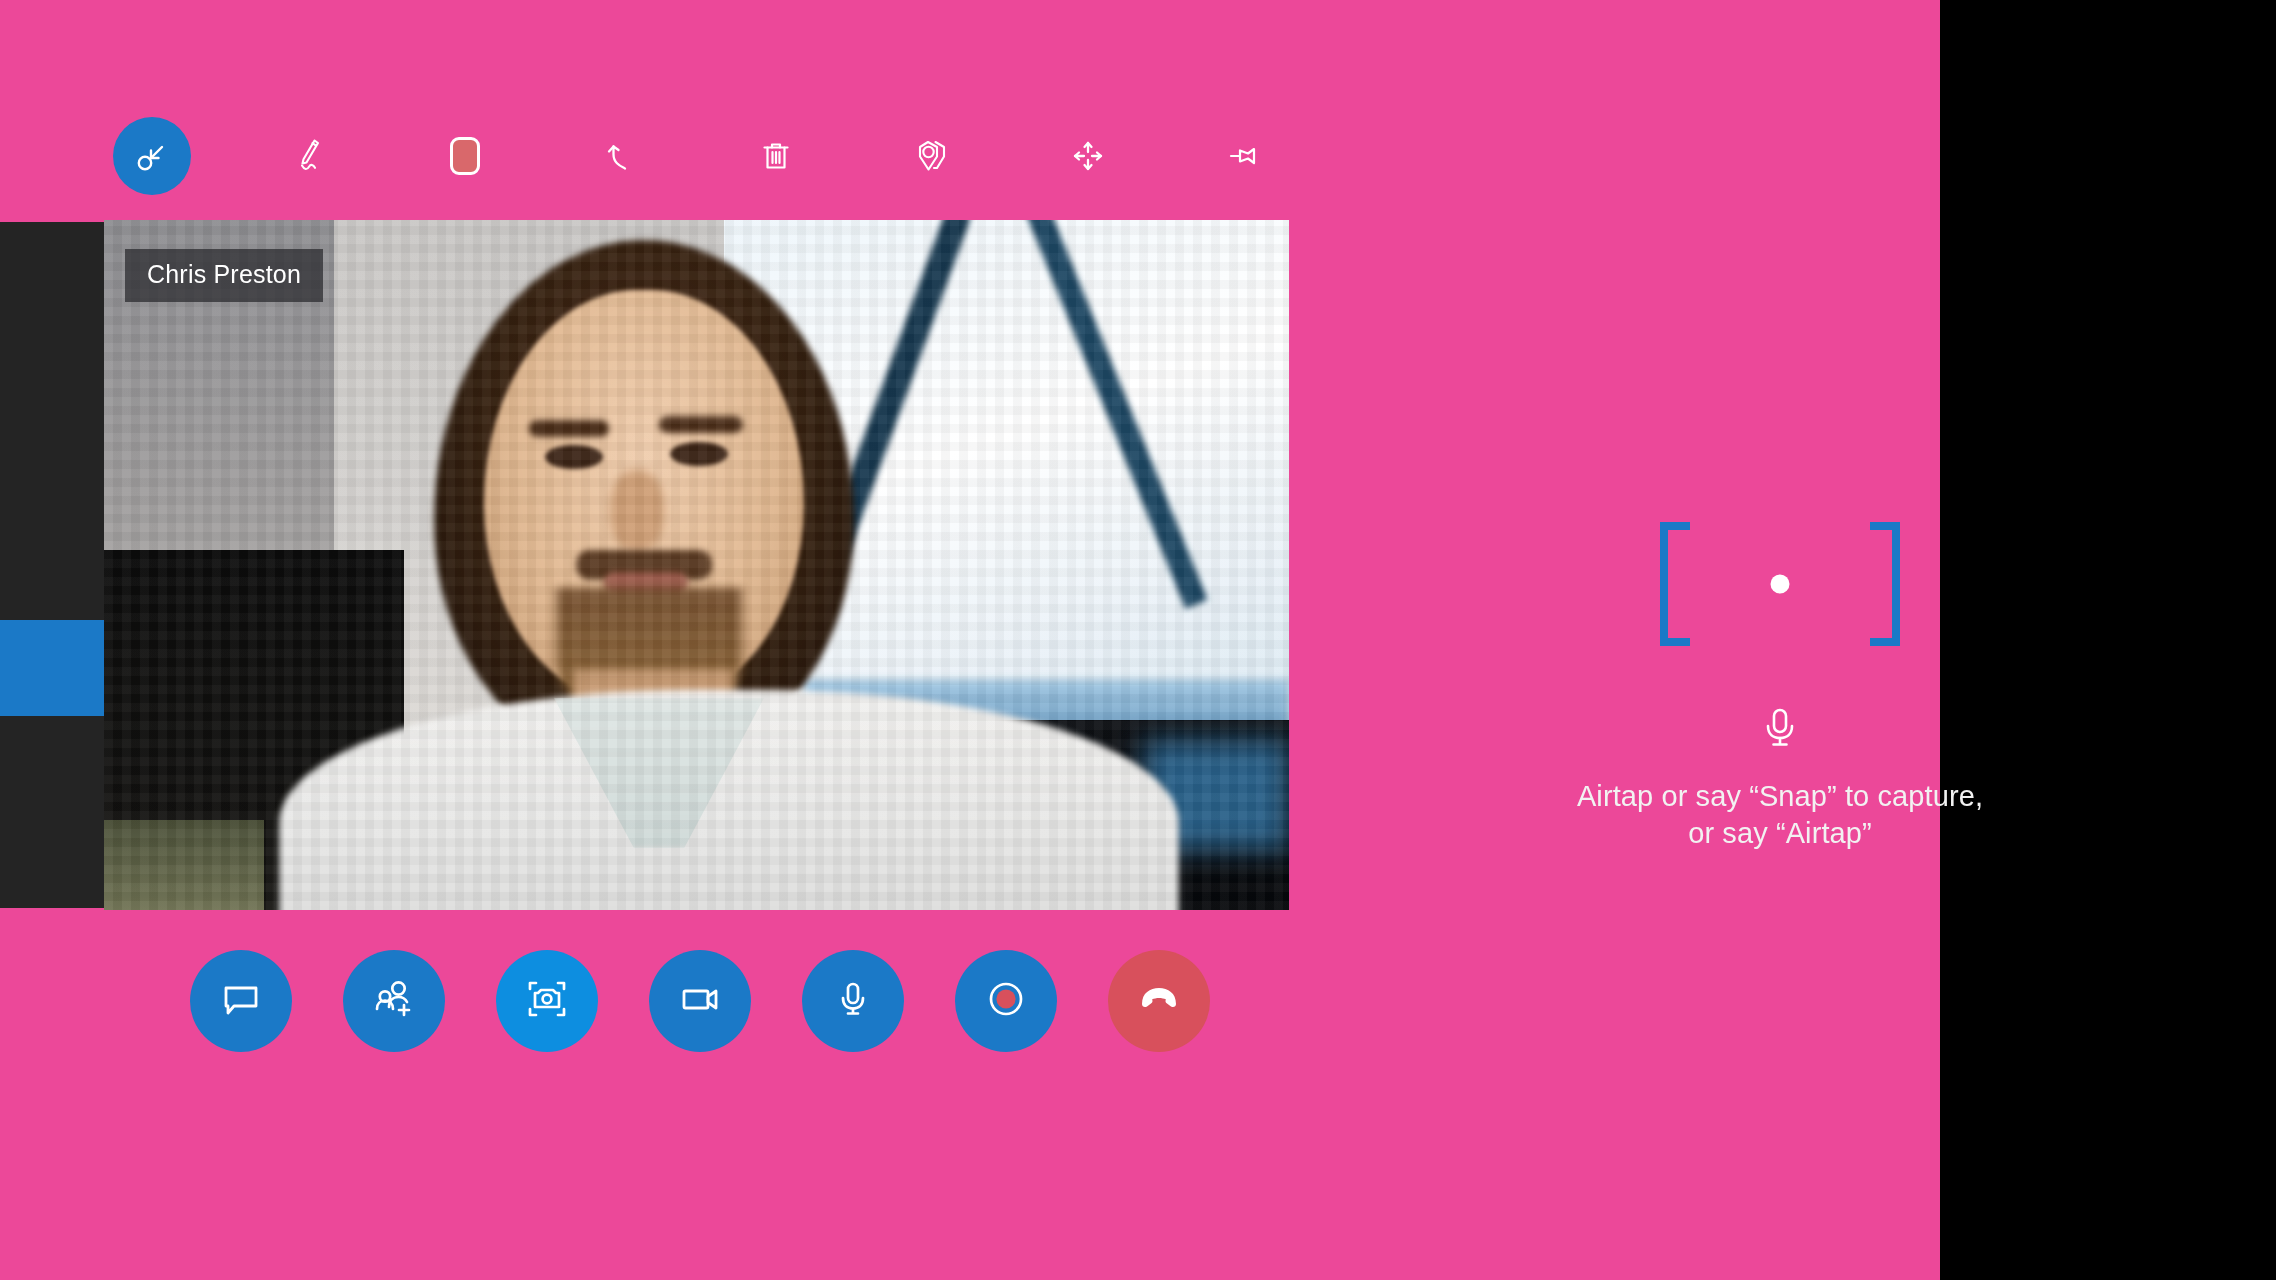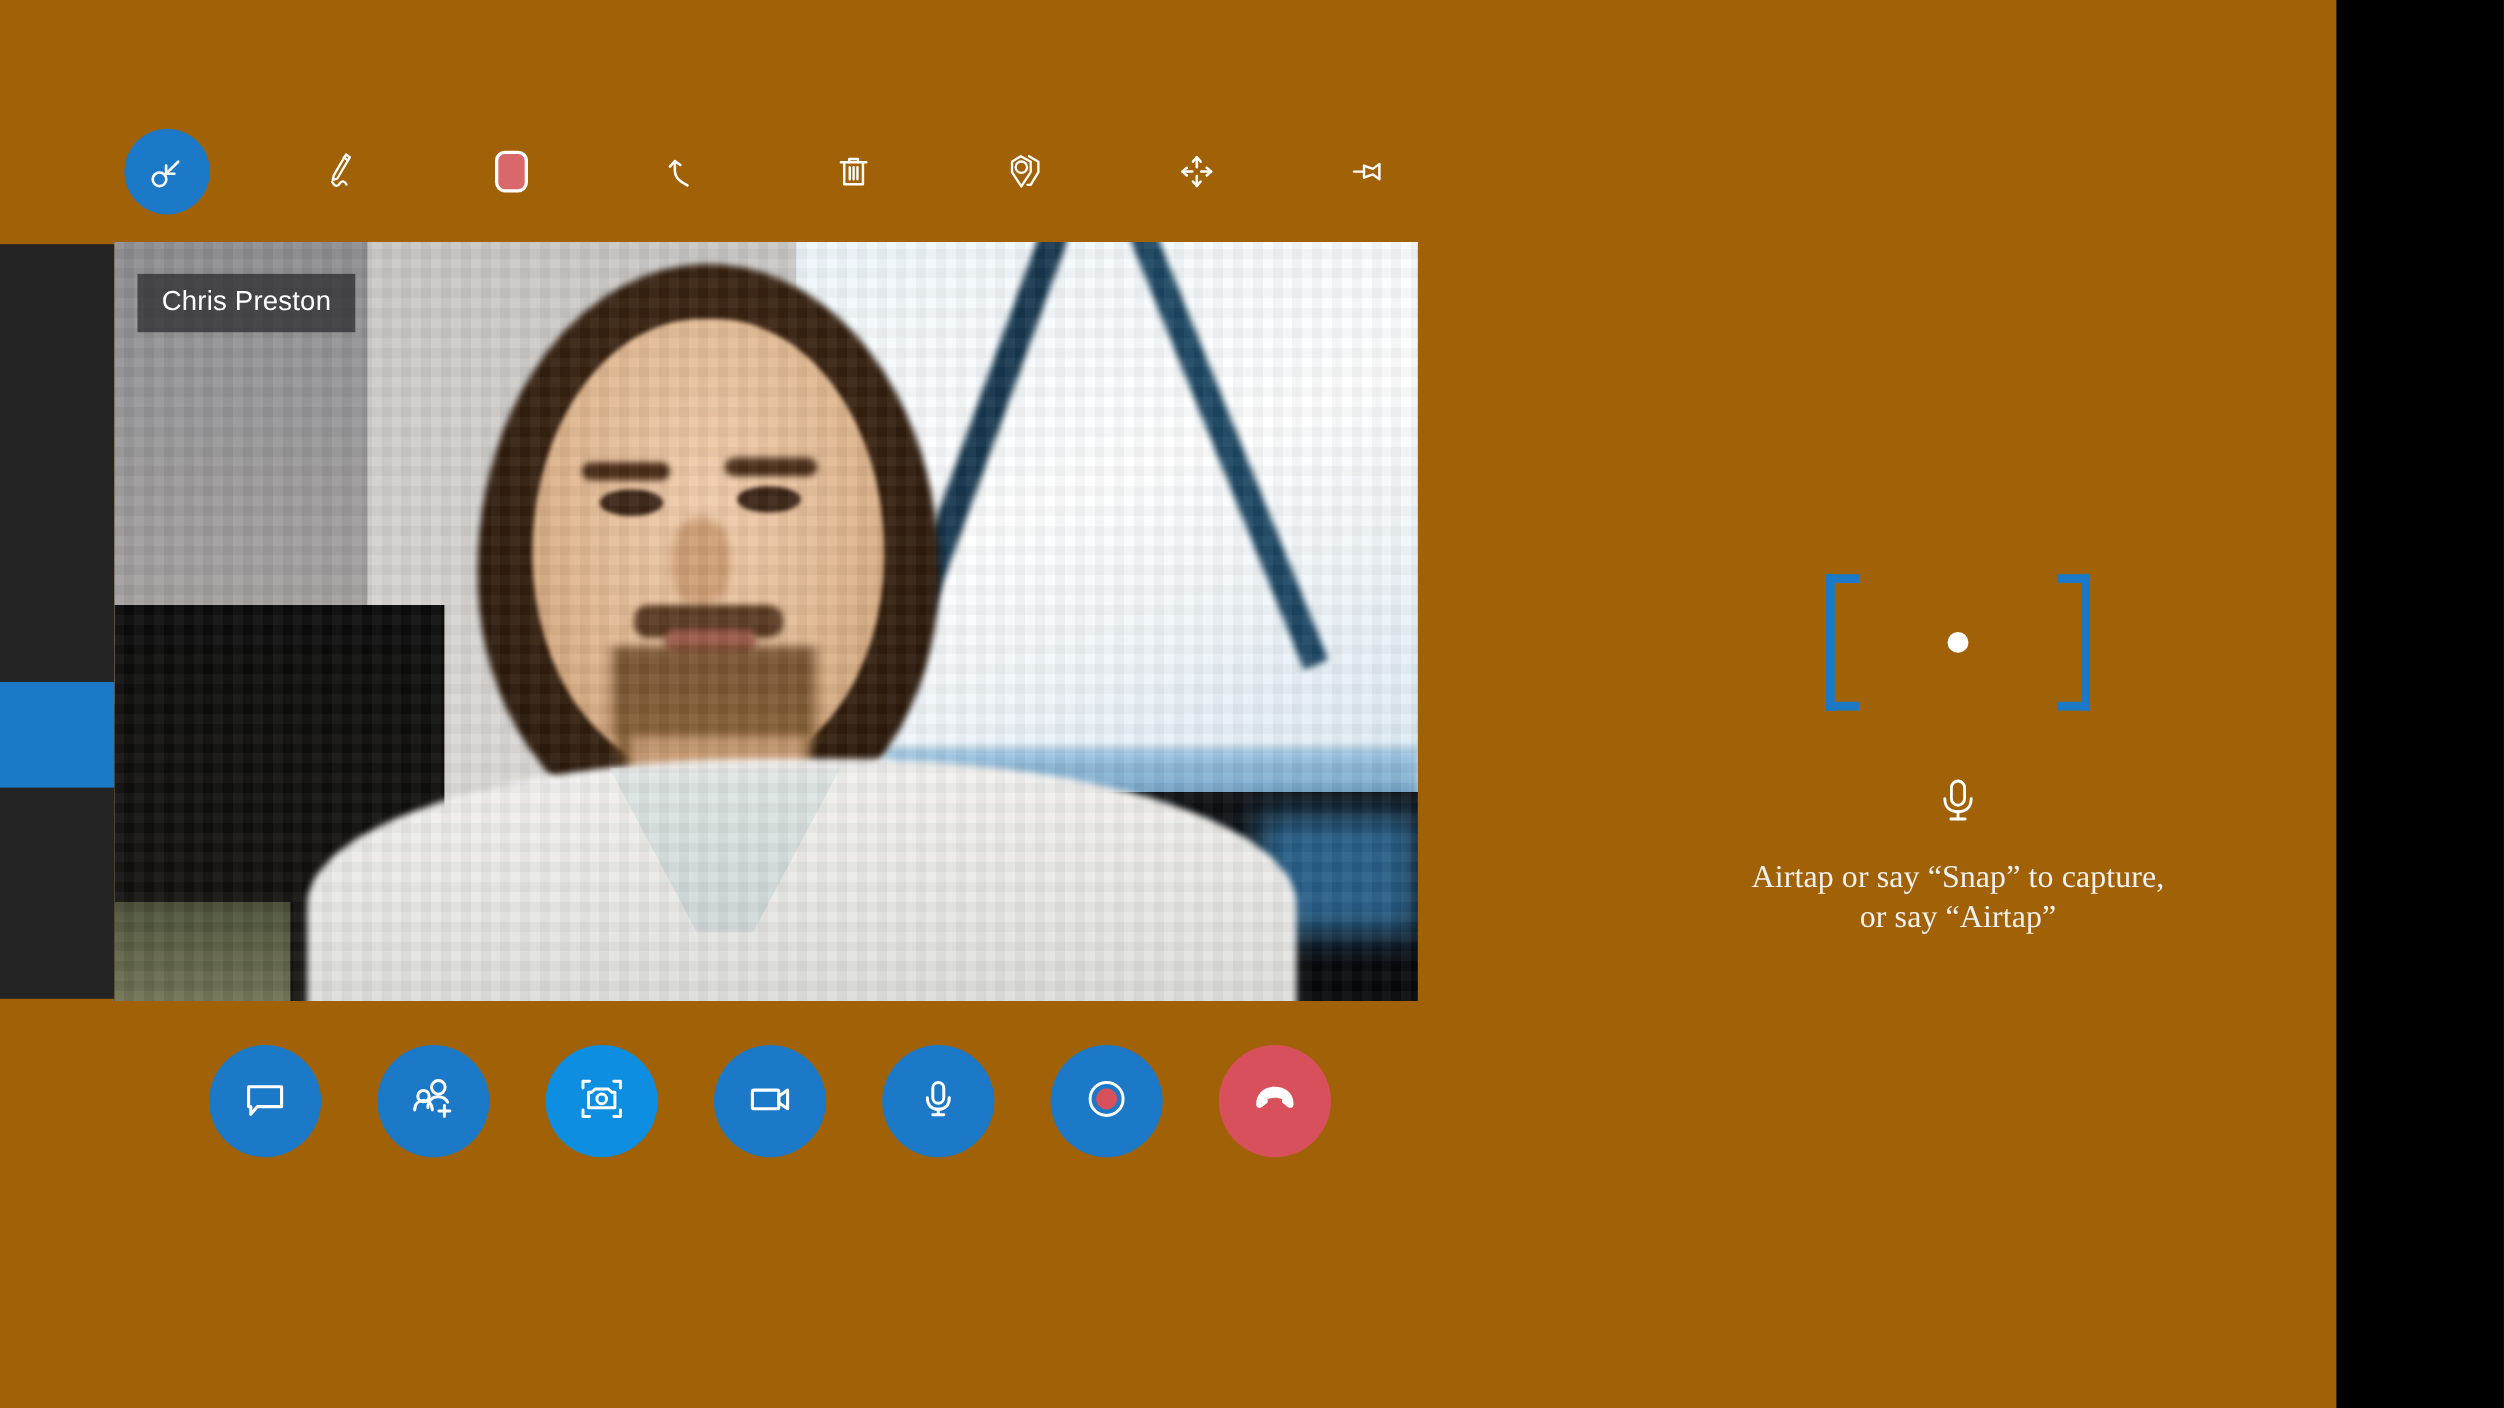--- a/index.html
+++ b/index.html
@@ -2,21 +2,21 @@
 <html><head>
 <meta charset="utf-8">
 <style>
   * { margin:0; padding:0; box-sizing:border-box; }
   html, body {
     width:2276px; height:1280px;
     background:#000;
     overflow:hidden;
     font-family:"Liberation Sans", sans-serif;
   }
-  #stage { position:relative; width:2124px; height:1280px; background:#a16207; }
+  #stage { position:relative; width:1940px; height:1280px; background:#ec4899; }
 
   
   .sidebar-rail {
     position:absolute; left:0; top:222px; width:104px; height:686px;
     background:#242424;
   }
   .sidebar-active {
     position:absolute; left:0; top:398px; width:104px; height:96px;
     background:#1b79c7;
   }
@@ -141,21 +141,21 @@
   .br.right .v { right:0; top:0; width:8px;  height:124px; }
   .br.right .t { right:0; top:0; width:30px; height:8px; }
   .br.right .b { right:0; bottom:0; width:30px; height:8px; }
   .gaze-dot {
     position:absolute; left:50%; top:50%; transform:translate(-50%,-50%);
     width:19px; height:19px; border-radius:50%; background:#fff;
   }
   .mic-wrap { margin-top:60px; display:flex; justify-content:center; }
   .capture-hint {
     margin-top:22px; color:#f2f2f2; font-size:29px; line-height:1.28;
-    font-weight:400; letter-spacing:.1px;font-family:Liberation Serif, serif;
+    font-weight:400; letter-spacing:.1px;
   }
 </style>
 </head>
 <body>
 
 <div id="stage">
 
   <div class="sidebar-rail">
     <div class="sidebar-active"></div>
   </div>

